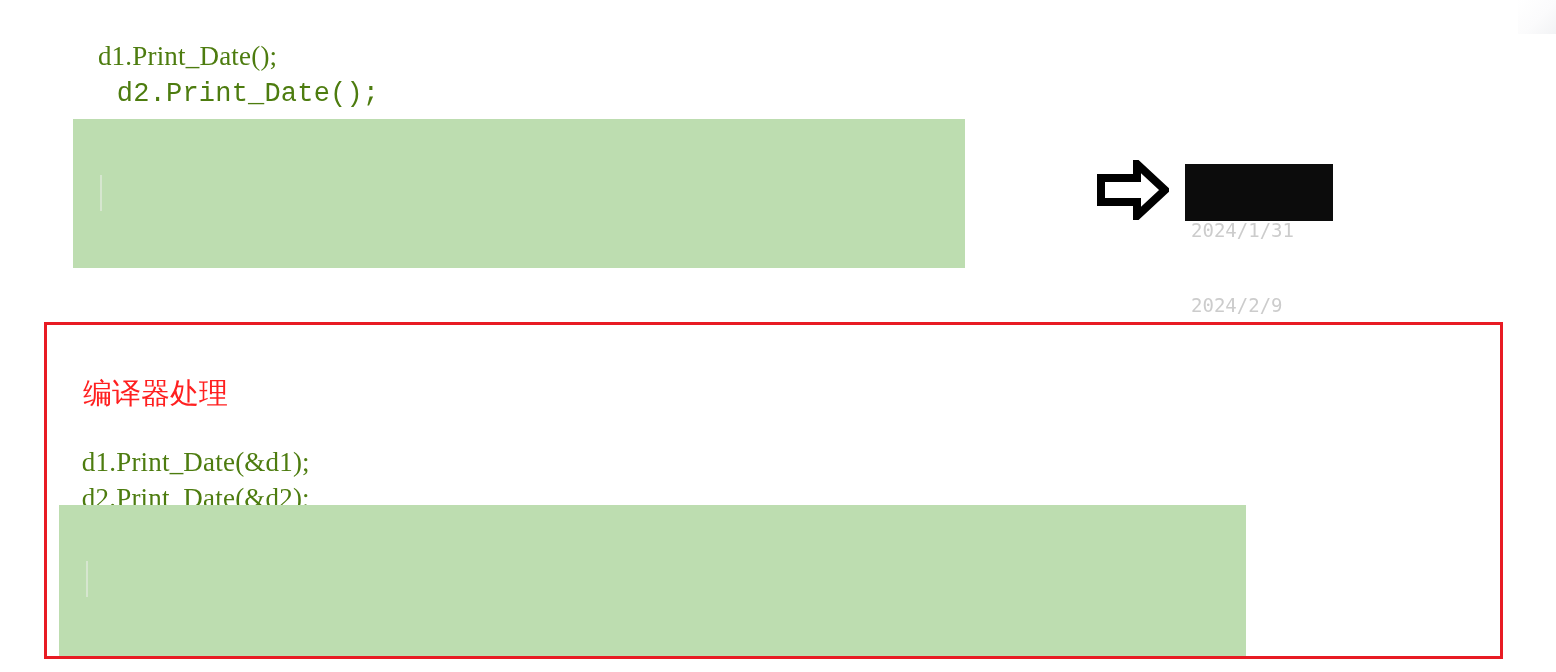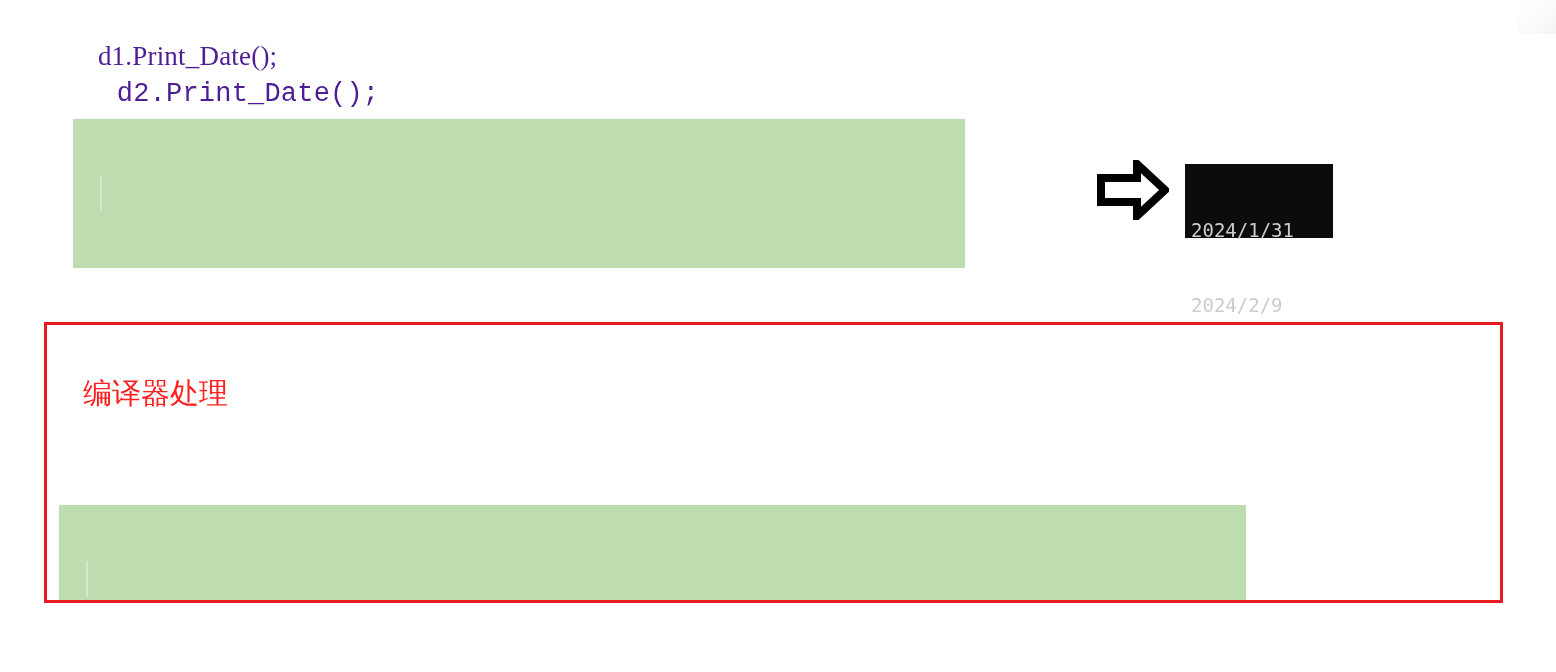--- a/index.html
+++ b/index.html
@@ -17,21 +17,21 @@
   }
 
   
   .abs { position: absolute; }
 
   
   .call-line {
     font-family: "Liberation Serif", "DejaVu Serif", serif;
     font-size: 27px;
     line-height: 36px;
-    color: #4c1d95;
+    color: #4d7c0f;
     white-space: pre;
     letter-spacing: 0.2px;
   }
 
   
   .code-block {
     background: #bdddb0;
     font-family: "DejaVu Sans Mono", "Liberation Mono", monospace;
     font-size: 25px;
     line-height: 35px;
@@ -114,31 +114,37 @@
 <div class="abs arrow-wrap" style="left:1097px; top:160px;">
   <svg width="72" height="60" viewBox="0 0 72 60">
     <polygon points="4,18 40,18 40,4 68,30 40,56 40,42 4,42" fill="#ffffff" stroke="#000000" stroke-width="8" stroke-linejoin="miter"></polygon>
   </svg>
 </div>
 
 <div class="abs out-label" style="left:1186px; top:125px;">
   <span>打印结果</span>
 </div>
 
-<div class="abs console" style="left:1185px; top:164px; width:148px; height:74px;">
+<div class="abs console" style="left:1185px; top:164px; width:148px; height:57px;">
   <div>2024/1/31</div>
   <div>2024/2/9</div>
 </div>
 
-<div class="abs red-panel" style="left:44px; top:322px; width:1459px; height:281px;">
+<div class="abs red-panel" style="left:44px; top:322px; width:1459px; height:337px;">
 
   <div class="abs panel-title" style="left:7px; top:16px;">
     <span>编译器处理</span>
   </div>
 
+  <div class="abs call-line" style="left:7px; top:83px;">
+    <span>d1.Print_Date(&amp;d1);</span>
+  </div>
+  <div class="abs call-line" style="left:7px; top:119px;">
+    <span>d2.Print_Date(&amp;d2);</span>
+  </div>
 
   <div class="abs code-block" style="left:12px; top:180px; width:1187px; height:153px; padding:4px 0 0 10px;">
 
     <div class="indent-guide" style="left:27px; top:56px; height:36px;"></div>
 
     
 
     
 
     

